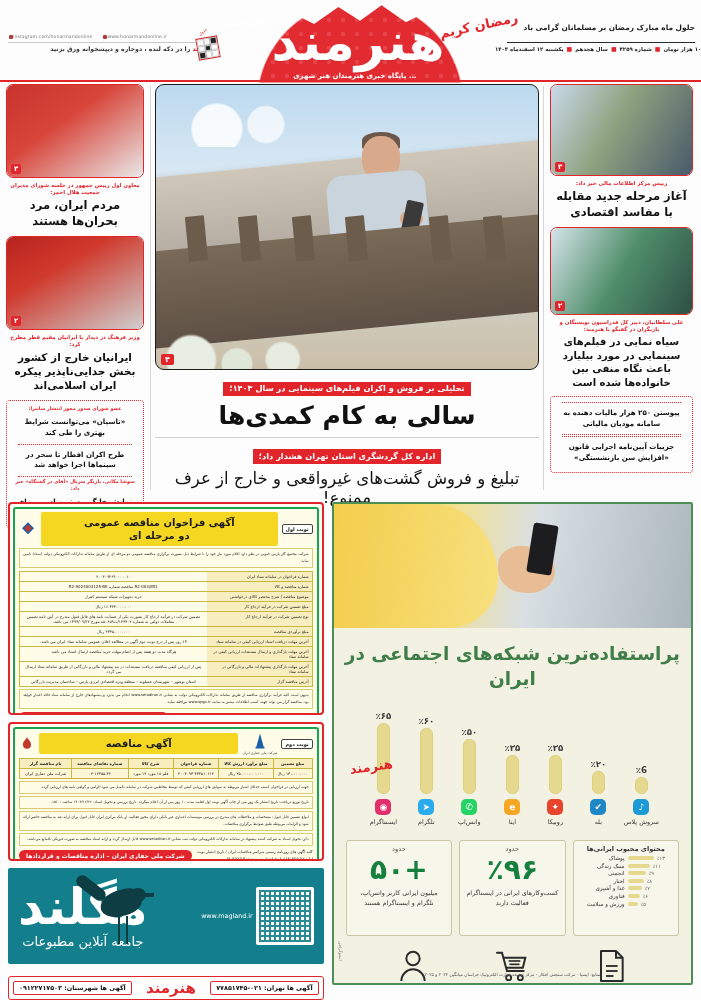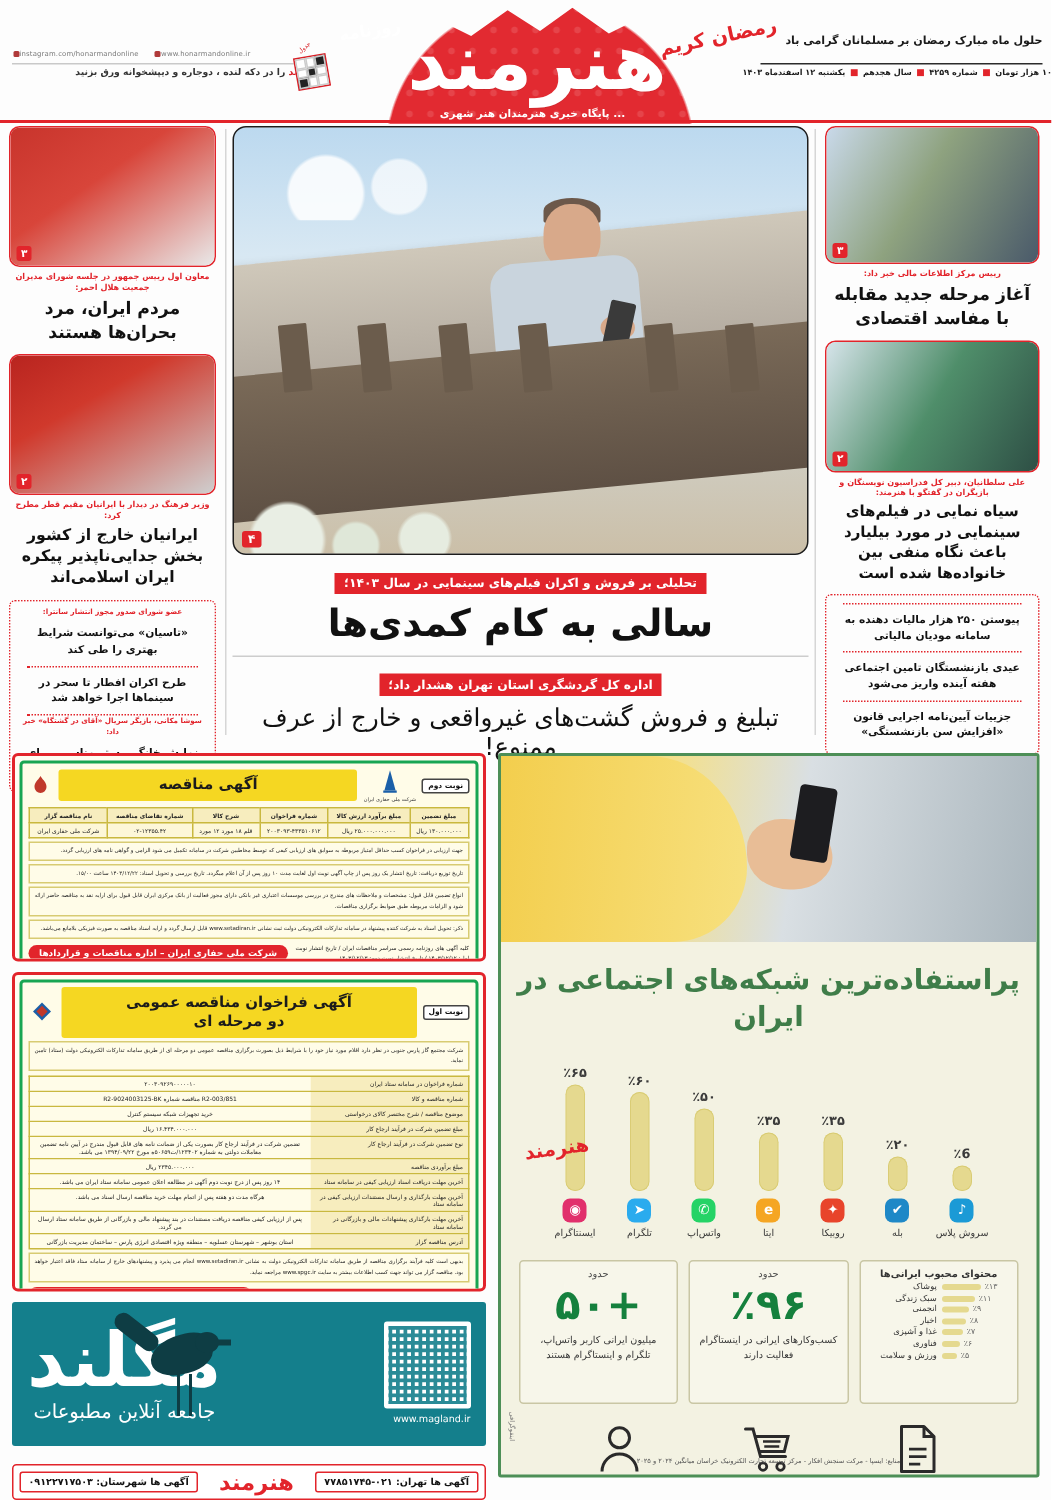--- a/index.html
+++ b/index.html
@@ -298,21 +298,21 @@
   .mg-tag { color: #fff; font-size: 13px; letter-spacing: 2px; margin-top: 2px; }
   .mg-bird {
     position: absolute; right: 176px; top: 8px; width: 70px; height: 86px;
   }
   .mg-bird .b-body { position:absolute; right: 6px; top: 14px; width: 42px; height: 26px; background:#0e3d44; border-radius: 60% 40% 50% 50%; transform: rotate(-14deg); }
   .mg-bird .b-tail { position:absolute; right: 40px; top: 6px; width: 34px; height: 12px; background:#0e3d44; border-radius: 6px; transform: rotate(38deg); }
   .mg-bird .b-head { position:absolute; right: 2px; top: 12px; width: 16px; height: 14px; background:#0e3d44; border-radius: 50%; }
   .mg-bird .b-beak { position:absolute; right: -6px; top: 17px; width: 10px; height: 4px; background:#0e3d44; }
   .mg-bird .b-leg  { position:absolute; right: 20px; top: 40px; width: 2px; height: 28px; background:#0e3d44; }
   .mg-bird .b-leg2 { position:absolute; right: 28px; top: 40px; width: 2px; height: 28px; background:#0e3d44; }
-  .qr-wrap { display:flex; flex-direction: column; align-items:flex-start; gap: 3px; }
+  .qr-wrap { display:flex; flex-direction: row; align-items:center; gap: 3px; }
   .qr {
     width: 58px; height: 58px; background: #fff; padding: 3px; border-radius: 2px;
   }
   .qr-grid {
     width: 100%; height: 100%;
     background-image:
       linear-gradient(90deg, #147f8c 50%, transparent 50%),
       linear-gradient(#147f8c 50%, transparent 50%);
     background-size: 5px 5px, 5px 5px;
     opacity: .9;
@@ -551,30 +551,99 @@
         <div class="pg">۲</div>
         <div class="ph" style="background:linear-gradient(120deg,#d6e4ea 0%,#4f8e6a 50%,#2e4f45 100%)"></div>
       </div>
       <div class="kicker">علی سلطانیان، دبیر کل فدراسیون نویسنگان و بازیگران در گفتگو با هنرمند:</div>
       <div class="head-sm" style="font-size:10px">سیاه نمایی در فیلم‌های سینمایی در مورد بیلیارد باعث نگاه منفی بین خانواده‌ها شده است</div>
 
       <div class="dotted-box">
         <div class="dot-div"></div>
         <div class="dot-item">پیوستن ۲۵۰ هزار مالیات دهنده به سامانه مودیان مالیاتی</div>
         <div class="dot-div"></div>
-        <div class="dot-item">عیدی بازنشستگان تامین اجتماعی هفته آینده واریز می‌شود</div>
         <div class="dot-div"></div>
         <div class="dot-item">جزییات آیین‌نامه اجرایی قانون «افزایش سن بازنشستگی»</div>
       </div>
     </div>
   </div>
 
   <div class="lower">
 
     <div class="lower-right">
+
+      <div class="ad-box">
+        <div class="ad-inner">
+          <div class="ad-top">
+            <div class="ad-badge">نوبت اول</div>
+            <div class="ad-title-band">
+              <div>آگهی فراخوان مناقصه عمومی</div>
+              <div>دو مرحله ای</div>
+            </div>
+            <div class="ad-logo-wrap">
+              <svg width="18" height="18" viewBox="0 0 24 24">
+                <polygon points="12,3 20,11 12,19 4,11" fill="#1b5fa8"></polygon>
+                <polygon points="12,6 17,11 12,16 7,11" fill="#c0392b"></polygon>
+              </svg>
+            </div>
+          </div>
+
+          <div class="ad-para">شرکت مجتمع گاز پارس جنوبی در نظر دارد اقلام مورد نیاز خود را با شرایط ذیل بصورت برگزاری مناقصه عمومی دو مرحله ای از طریق سامانه تدارکات الکترونیکی دولت (ستاد) تامین نماید.</div>
+
+          <div class="ad-rows">
+            <div class="ad-row">
+                <div class="lbl">شماره فراخوان در سامانه ستاد ایران</div>
+                <div class="val">۲۰۰۳۰۹۲۶۹۰۰۰۰۰۱۰</div>
+              </div>
+            <div class="ad-row">
+                <div class="lbl">شماره مناقصه و کالا</div>
+                <div class="val">R2-003/851  مناقصه شماره  R2-9024003125-BK</div>
+              </div>
+            <div class="ad-row">
+                <div class="lbl">موضوع مناقصه / شرح مختصر کالای درخواستی</div>
+                <div class="val">خرید تجهیزات شبکه سیستم کنترل</div>
+              </div>
+            <div class="ad-row">
+                <div class="lbl">مبلغ تضمین شرکت در فرآیند ارجاع کار</div>
+                <div class="val">۱۶.۴۳۴.۰۰۰.۰۰۰ ریال</div>
+              </div>
+            <div class="ad-row">
+                <div class="lbl">نوع تضمین شرکت در فرآیند ارجاع کار</div>
+                <div class="val">تضمین شرکت در فرآیند ارجاع کار بصورت یکی از ضمانت نامه های قابل قبول مندرج در آیین نامه تضمین معاملات دولتی به شماره ۱۲۳۴۰۲/ت۵۰۶۵۹ه مورخ ۱۳۹۴/۰۹/۲۲ می باشد.</div>
+              </div>
+            <div class="ad-row">
+                <div class="lbl">مبلغ برآوردی مناقصه</div>
+                <div class="val">۲۳۴۵.۰۰۰.۰۰۰ ریال</div>
+              </div>
+            <div class="ad-row">
+                <div class="lbl">آخرین مهلت دریافت اسناد ارزیابی کیفی در سامانه ستاد</div>
+                <div class="val">۱۴ روز پس از درج نوبت دوم آگهی در مطالعه اعلان عمومی سامانه ستاد ایران می باشد.</div>
+              </div>
+            <div class="ad-row">
+                <div class="lbl">آخرین مهلت بارگذاری و ارسال مستندات ارزیابی کیفی در سامانه ستاد</div>
+                <div class="val">هرگاه مدت دو هفته پس از اتمام مهلت خرید مناقصه ارسال اسناد می باشد.</div>
+              </div>
+            <div class="ad-row">
+                <div class="lbl">آخرین مهلت بارگذاری پیشنهادات مالی و بازرگانی در سامانه ستاد</div>
+                <div class="val">پس از ارزیابی کیفی مناقصه دریافت مستندات در بند پیشنهاد مالی و بازرگانی از طریق سامانه ستاد ارسال می گردد.</div>
+              </div>
+            <div class="ad-row">
+                <div class="lbl">آدرس مناقصه گزار</div>
+                <div class="val">استان بوشهر – شهرستان عسلویه – منطقه ویژه اقتصادی انرژی پارس – ساختمان مدیریت بازرگانی</div>
+              </div>
+          </div>
+
+          <div class="ad-para">بدیهی است کلیه فرآیند برگزاری مناقصه از طریق سامانه تدارکات الکترونیکی دولت به نشانی www.setadiran.ir انجام می پذیرد و پیشنهادهای خارج از سامانه ستاد فاقد اعتبار خواهد بود. مناقصه گزار می تواند جهت کسب اطلاعات بیشتر به سایت www.spgc.ir مراجعه نماید.</div>
+
+          <div class="ad-foot">
+            <div class="ad-meta">نوبت اول : ۱۴۰۳/۱۲/۱۲  /  نوبت دوم : ۱۴۰۳/۱۲/۱۳  /  شناسه آگهی : ۱۸۹۱۵۸۸</div>
+            <div class="ad-stamp">روابط عمومی شرکت مجتمع گاز پارس جنوبی</div>
+          </div>
+        </div>
+      </div>
 
       <div class="ad-box">
         <div class="ad-inner">
           <div class="ad-top">
             <div class="ad-badge">نوبت دوم</div>
             <div class="ad-logo-wrap">
               <svg width="18" height="18" viewBox="0 0 24 24">
                 <polygon points="12,2 17,20 7,20" fill="#1b5fa8"></polygon>
                 <rect x="6" y="20" width="12" height="2" fill="#1b5fa8"></rect>
               </svg>
@@ -612,90 +681,20 @@
           </table>
 
           <div class="ad-para">جهت ارزیابی در فراخوان کسب حداقل امتیاز مربوطه به سوابق های ارزیابی کیفی که توسط مخاطبین شرکت در سامانه تکمیل می شود الزامی و گواهی نامه های ارزیابی گردد.</div>
           <div class="ad-para">تاریخ توزیع دریافت: تاریخ انتشار یک روز پس از چاپ آگهی نوبت اول لغایت مدت ۱۰ روز پس از آن اعلام میگردد. تاریخ بررسی و تحویل اسناد: ۱۴۰۳/۱۲/۲۲ ساعت ۱۵/۰۰.</div>
           <div class="ad-para">انواع تضمین قابل قبول: مشخصات و ملاحظات های مندرج در بررسی موسسات اعتباری غیر بانکی دارای مجوز فعالیت از بانک مرکزی ایران قابل قبول برای ارایه نقد به مناقصه حاضر ارائه شود و الزامات مربوطه طبق ضوابط برگزاری مناقصات.</div>
           <div class="ad-para">ذکر: تحویل اسناد به شرکت کننده پیشنهاد در سامانه تدارکات الکترونیکی دولت ثبت نشانی www.setadiran.ir قابل ارسال گردد و ارایه اسناد مناقصه به صورت فیزیکی بلامانع می‌باشد.</div>
 
           <div class="ad-foot">
             <div class="ad-meta">کلیه آگهی های روزنامه رسمی سراسر مناقصات ایران / تاریخ انتشار نوبت اول: ۱۴۰۳/۱۲/۱۲ / تاریخ انتشار نوبت دوم: ۱۴۰۳/۱۲/۱۳</div>
             <div class="ad-stamp">شرکت ملی حفاری ایران – اداره مناقصات و قراردادها</div>
-          </div>
-        </div>
-      </div>
-
-      <div class="ad-box">
-        <div class="ad-inner">
-          <div class="ad-top">
-            <div class="ad-badge">نوبت اول</div>
-            <div class="ad-title-band">
-              <div>آگهی فراخوان مناقصه عمومی</div>
-              <div>دو مرحله ای</div>
-            </div>
-            <div class="ad-logo-wrap">
-              <svg width="18" height="18" viewBox="0 0 24 24">
-                <polygon points="12,3 20,11 12,19 4,11" fill="#1b5fa8"></polygon>
-                <polygon points="12,6 17,11 12,16 7,11" fill="#c0392b"></polygon>
-              </svg>
-            </div>
-          </div>
-
-          <div class="ad-para">شرکت مجتمع گاز پارس جنوبی در نظر دارد اقلام مورد نیاز خود را با شرایط ذیل بصورت برگزاری مناقصه عمومی دو مرحله ای از طریق سامانه تدارکات الکترونیکی دولت (ستاد) تامین نماید.</div>
-
-          <div class="ad-rows">
-            <div class="ad-row">
-                <div class="lbl">شماره فراخوان در سامانه ستاد ایران</div>
-                <div class="val">۲۰۰۳۰۹۲۶۹۰۰۰۰۰۱۰</div>
-              </div>
-            <div class="ad-row">
-                <div class="lbl">شماره مناقصه و کالا</div>
-                <div class="val">R2-003/851  مناقصه شماره  R2-9024003125-BK</div>
-              </div>
-            <div class="ad-row">
-                <div class="lbl">موضوع مناقصه / شرح مختصر کالای درخواستی</div>
-                <div class="val">خرید تجهیزات شبکه سیستم کنترل</div>
-              </div>
-            <div class="ad-row">
-                <div class="lbl">مبلغ تضمین شرکت در فرآیند ارجاع کار</div>
-                <div class="val">۱۶.۴۳۴.۰۰۰.۰۰۰ ریال</div>
-              </div>
-            <div class="ad-row">
-                <div class="lbl">نوع تضمین شرکت در فرآیند ارجاع کار</div>
-                <div class="val">تضمین شرکت در فرآیند ارجاع کار بصورت یکی از ضمانت نامه های قابل قبول مندرج در آیین نامه تضمین معاملات دولتی به شماره ۱۲۳۴۰۲/ت۵۰۶۵۹ه مورخ ۱۳۹۴/۰۹/۲۲ می باشد.</div>
-              </div>
-            <div class="ad-row">
-                <div class="lbl">مبلغ برآوردی مناقصه</div>
-                <div class="val">۲۳۴۵.۰۰۰.۰۰۰ ریال</div>
-              </div>
-            <div class="ad-row">
-                <div class="lbl">آخرین مهلت دریافت اسناد ارزیابی کیفی در سامانه ستاد</div>
-                <div class="val">۱۴ روز پس از درج نوبت دوم آگهی در مطالعه اعلان عمومی سامانه ستاد ایران می باشد.</div>
-              </div>
-            <div class="ad-row">
-                <div class="lbl">آخرین مهلت بارگذاری و ارسال مستندات ارزیابی کیفی در سامانه ستاد</div>
-                <div class="val">هرگاه مدت دو هفته پس از اتمام مهلت خرید مناقصه ارسال اسناد می باشد.</div>
-              </div>
-            <div class="ad-row">
-                <div class="lbl">آخرین مهلت بارگذاری پیشنهادات مالی و بازرگانی در سامانه ستاد</div>
-                <div class="val">پس از ارزیابی کیفی مناقصه دریافت مستندات در بند پیشنهاد مالی و بازرگانی از طریق سامانه ستاد ارسال می گردد.</div>
-              </div>
-            <div class="ad-row">
-                <div class="lbl">آدرس مناقصه گزار</div>
-                <div class="val">استان بوشهر – شهرستان عسلویه – منطقه ویژه اقتصادی انرژی پارس – ساختمان مدیریت بازرگانی</div>
-              </div>
-          </div>
-
-          <div class="ad-para">بدیهی است کلیه فرآیند برگزاری مناقصه از طریق سامانه تدارکات الکترونیکی دولت به نشانی www.setadiran.ir انجام می پذیرد و پیشنهادهای خارج از سامانه ستاد فاقد اعتبار خواهد بود. مناقصه گزار می تواند جهت کسب اطلاعات بیشتر به سایت www.spgc.ir مراجعه نماید.</div>
-
-          <div class="ad-foot">
-            <div class="ad-meta">نوبت اول : ۱۴۰۳/۱۲/۱۲  /  نوبت دوم : ۱۴۰۳/۱۲/۱۳  /  شناسه آگهی : ۱۸۹۱۵۸۸</div>
-            <div class="ad-stamp">روابط عمومی شرکت مجتمع گاز پارس جنوبی</div>
           </div>
         </div>
       </div>
 
       <div class="magland">
         <div class="qr-wrap">
           <div class="qr">
               <div class="qr-grid"></div>
             </div>
           <div class="qr-url">www.magland.ir</div>

